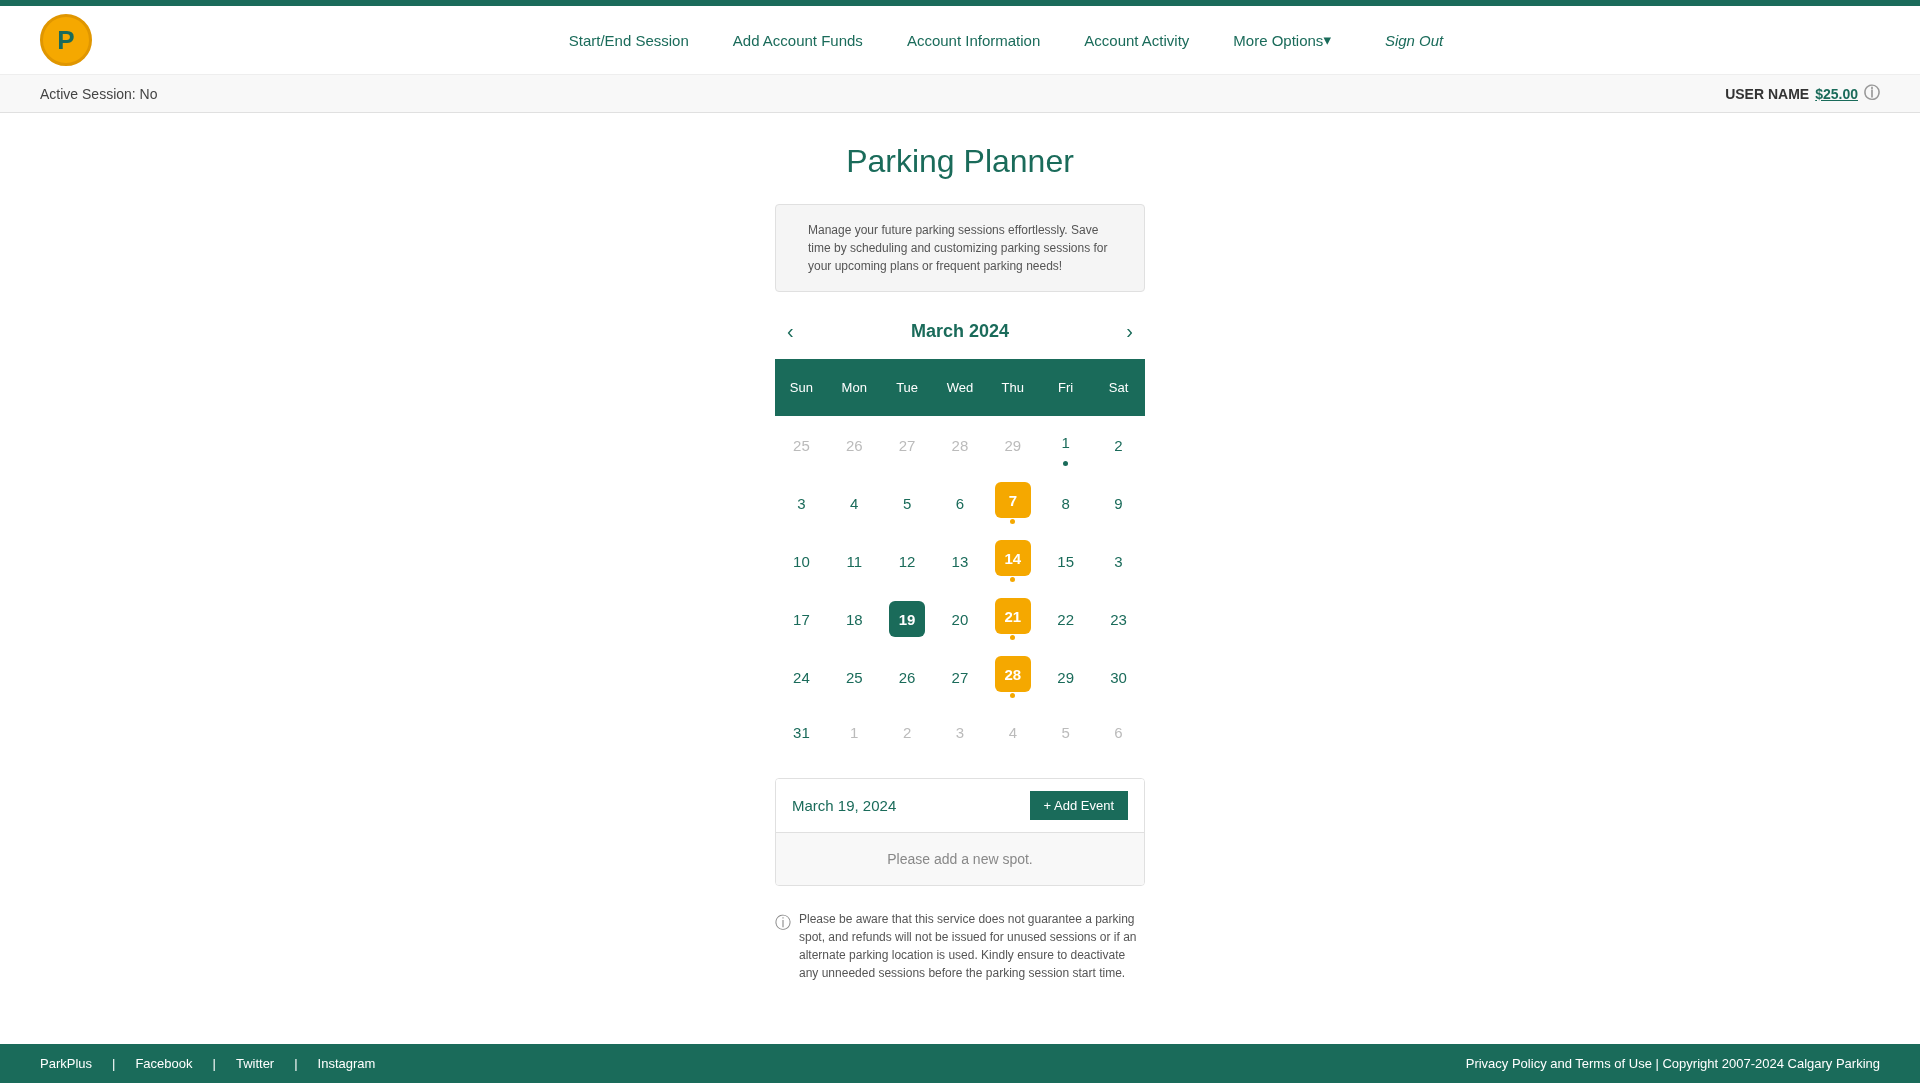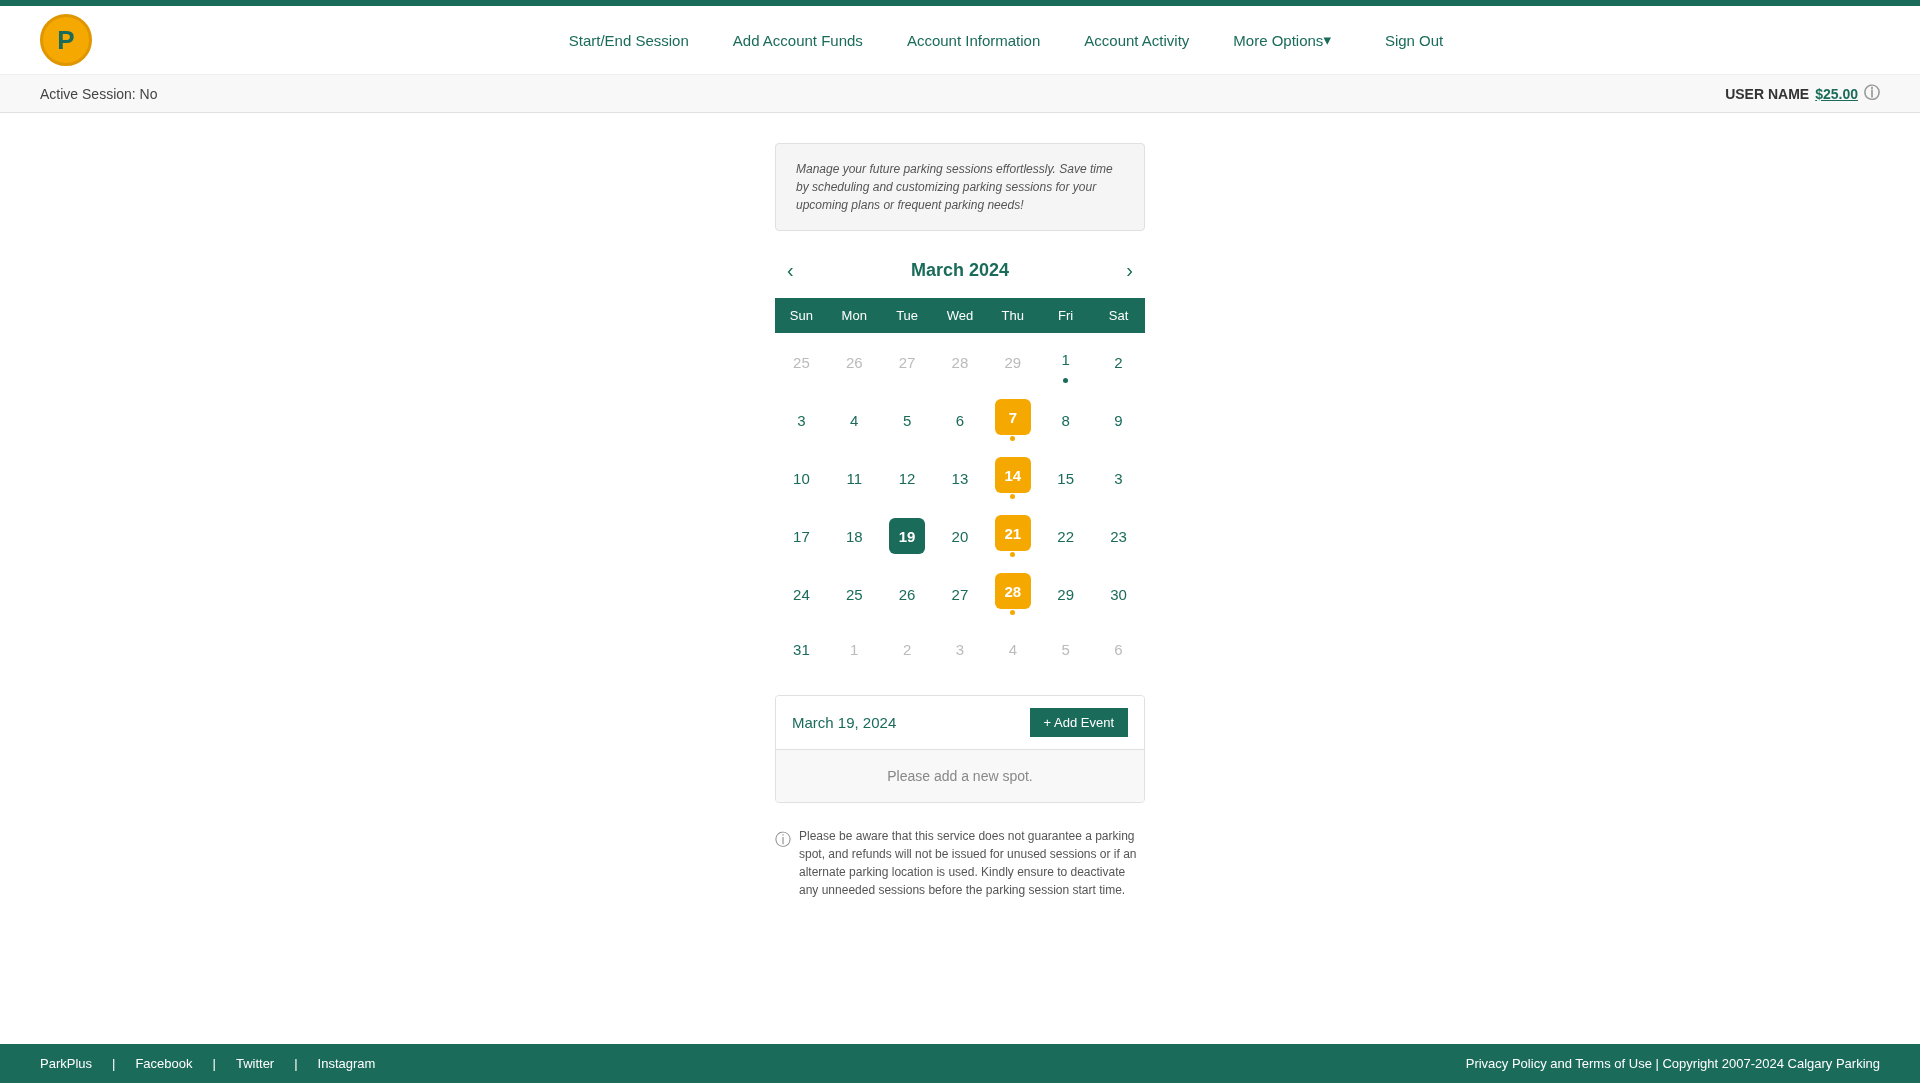--- a/index.html
+++ b/index.html
@@ -52,20 +52,21 @@
       padding: 0 22px;
       cursor: pointer;
       white-space: nowrap;
     }
     .nav .more-options {
       display: flex;
       align-items: center;
     }
     .nav .sign-out {
       margin-left: 10px;
+      font-style: italic;
     }
 
     
     .sub-header {
       display: flex;
       justify-content: space-between;
       align-items: center;
       padding: 8px 40px;
       background: #f8f8f8;
       border-bottom: 1px solid #e0e0e0;
@@ -104,28 +105,27 @@
       font-size: 32px;
       color: #1a6b5a;
       font-weight: normal;
       margin-bottom: 24px;
     }
 
     .description-box {
       background: #f5f5f5;
       border: 1px solid #e0e0e0;
       border-radius: 4px;
-      padding: 16px 20px;
+      padding: 16px 32px;
       max-width: 370px;
       width: 100%;
       font-size: 12px;
       color: #555;
       line-height: 1.5;
       margin-bottom: 24px;
-      font-style: italic;
     }
 
     
     .calendar-container {
       max-width: 370px;
       width: 100%;
     }
 
     .calendar-nav {
       display: flex;
@@ -152,21 +152,21 @@
       width: 100%;
       border-collapse: collapse;
     }
     .calendar-table thead tr {
       background: #1a6b5a;
     }
     .calendar-table thead th {
       color: #fff;
       font-size: 13px;
       font-weight: normal;
-      padding: 10px 0;
+      padding: 21px 0;
       text-align: center;
     }
     .calendar-table tbody td {
       text-align: center;
       padding: 8px 0;
       font-size: 15px;
       color: #1a6b5a;
       cursor: pointer;
       position: relative;
     }
@@ -309,20 +309,21 @@
 <div class="sub-header">
   <span>Active Session: No</span>
   <div class="user-info">
     <span>USER NAME</span>
     <span class="amount">$25.00</span>
     <span class="info-icon">ⓘ</span>
   </div>
 </div>
 
 <div class="main-content">
+  <h1 class="page-title">Parking Planner</h1>
 
   <div class="description-box">
     <span>Manage your future parking sessions effortlessly. Save time by scheduling and customizing parking sessions for your upcoming plans or frequent parking needs!</span>
   </div>
 
   <div class="calendar-container">
     <div class="calendar-nav">
       <button class="nav-arrow">‹</button>
       <span class="month-title">March 2024</span>
       <button class="nav-arrow">›</button>

